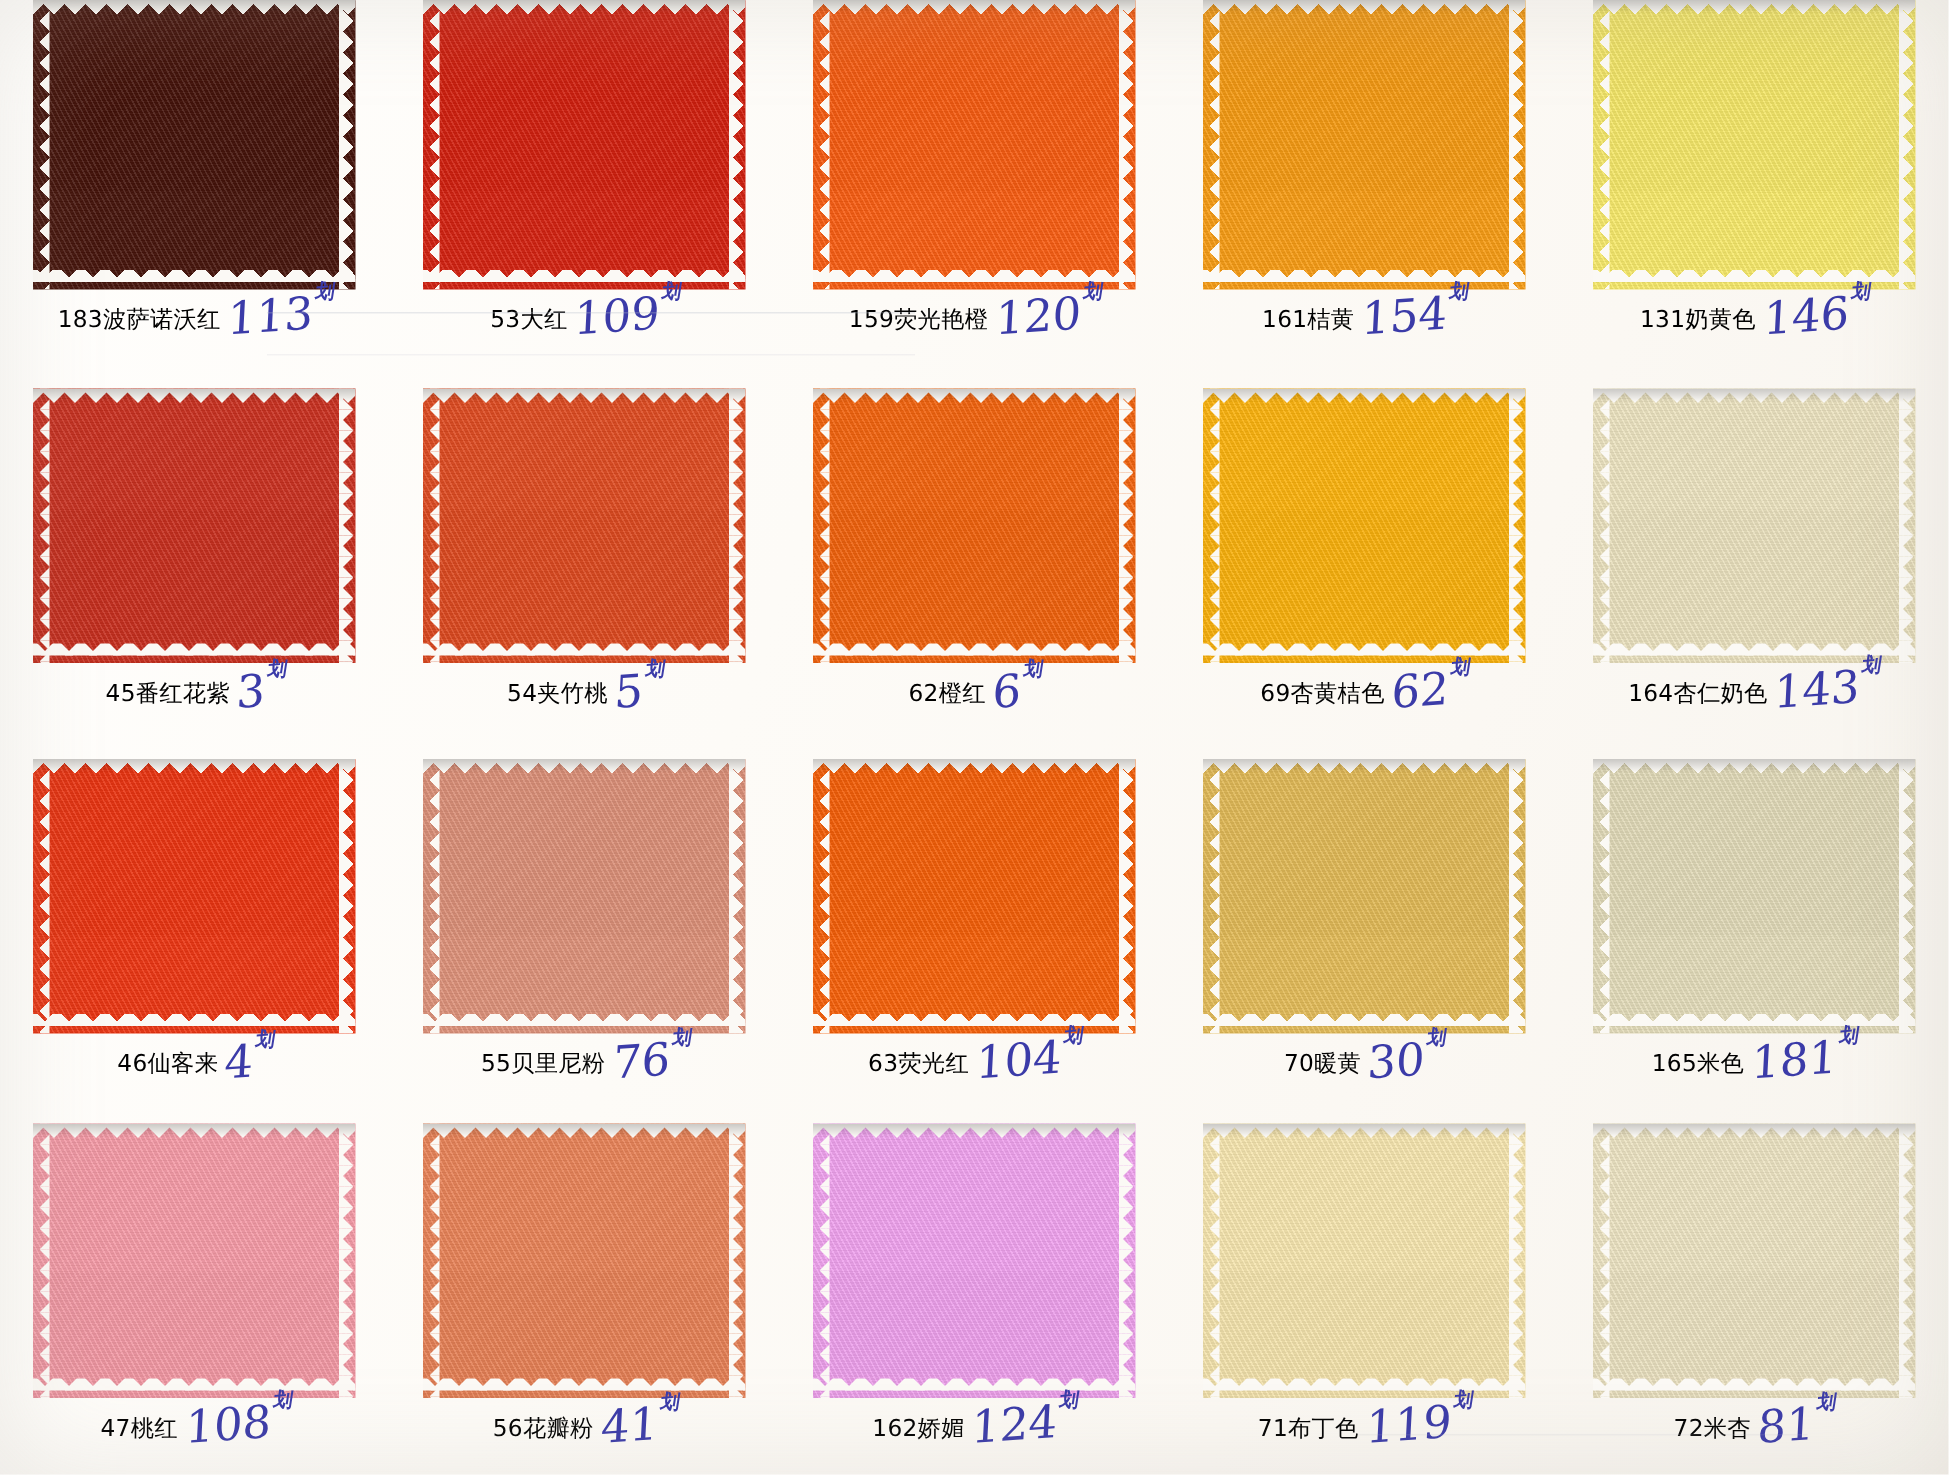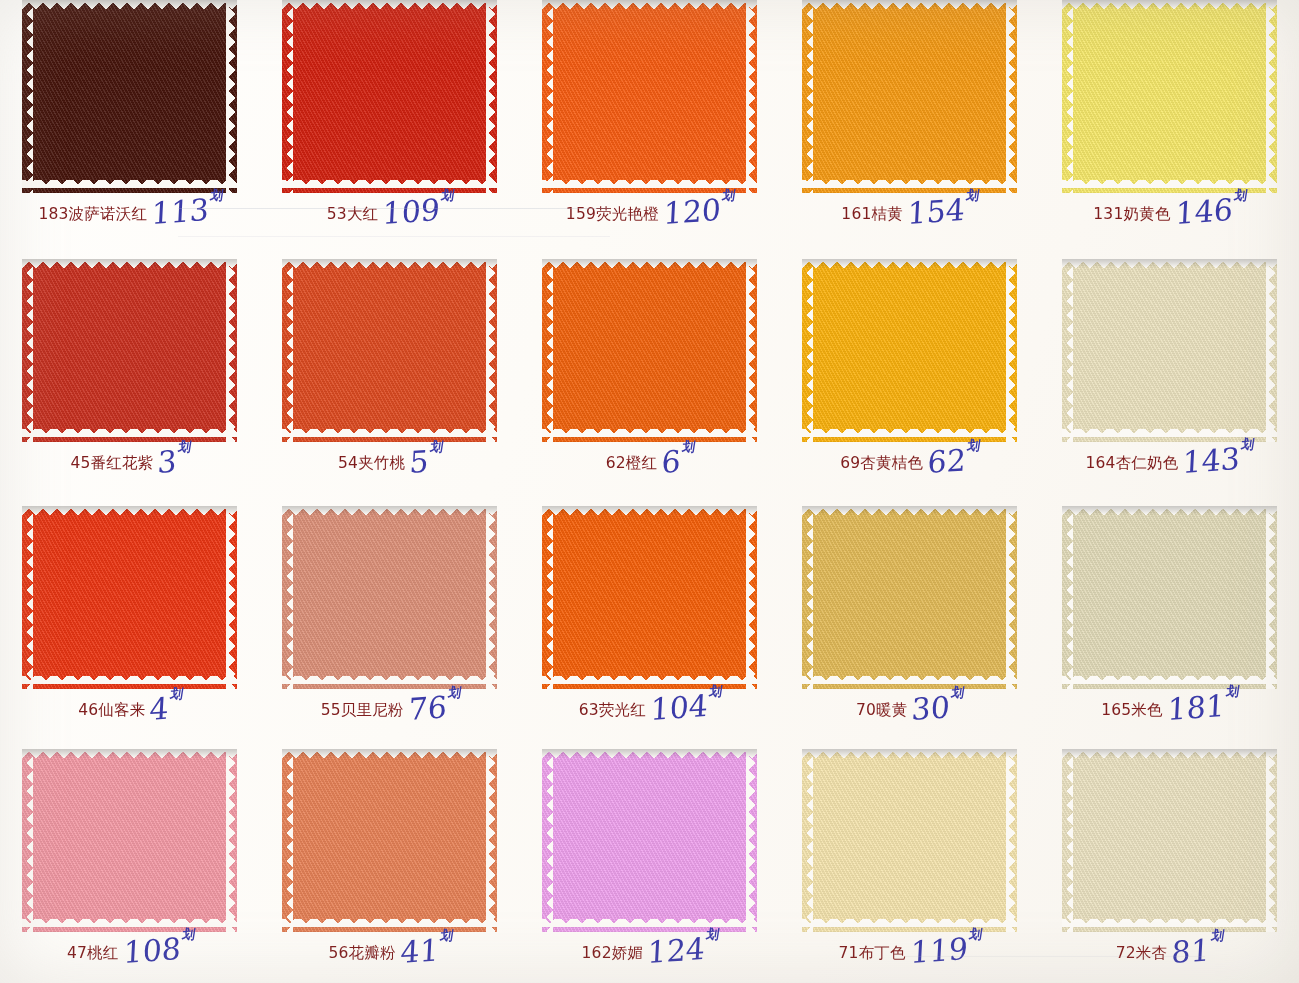--- a/index.html
+++ b/index.html
@@ -90,21 +90,21 @@
     width:100%;
     display:flex;
     align-items:baseline;
     justify-content:center;
     gap:4px;
     white-space:nowrap;
   }
   .name{
     font-family:"DejaVu Sans","Liberation Sans",sans-serif;
     font-size:15.5px;
-    color:#7f1d1d;
+    color:#000000;
     letter-spacing:0.2px;
     line-height:1;
   }
   .hand{
     font-family:"DejaVu Serif","Liberation Serif",serif;
     font-size:30px;
     color:#3b3ba8;
     line-height:0.8;
     position:relative;
     top:5px;

